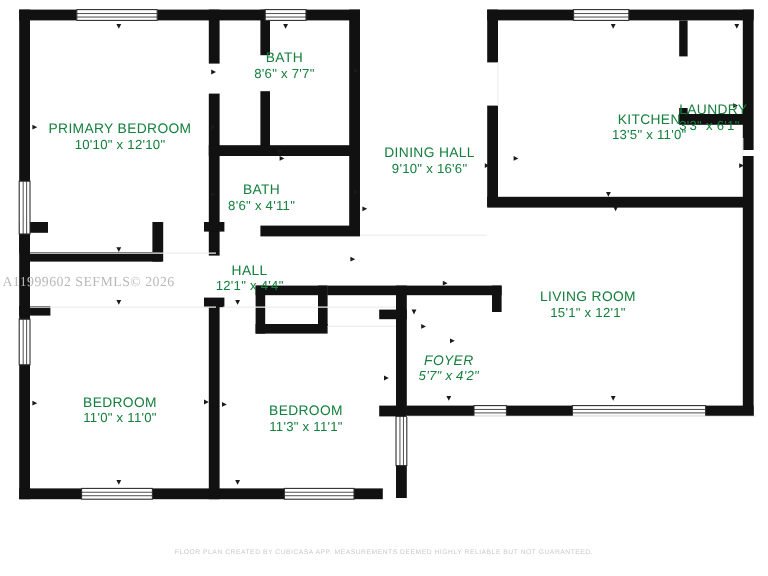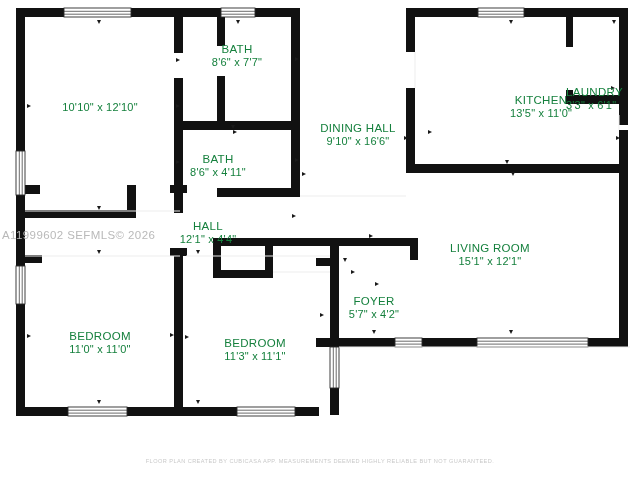--- a/index.html
+++ b/index.html
@@ -47,20 +47,21 @@
     margin-top: 32px;
   }
   #mls-watermark {
     position: absolute;
     left: 2px;
     top: 229px;
     font-size: 11.5px;
     color: #b9b9b9;
     letter-spacing: 0.4px;
     white-space: nowrap;
+    font-family: Liberation Serif, serif;
   }
   #disclaimer {
     position: absolute;
     left: 0;
     right: 0;
     top: 458px;
     text-align: center;
     font-size: 5.6px;
     color: #c9c9c9;
     letter-spacing: 0.45px;
@@ -245,20 +246,21 @@
     <polygon points="404,136 408,138 404,140"></polygon>
     <polygon points="505,160 509,160 507,164"></polygon>
     <polygon points="511,172 515,172 513,176"></polygon>
     <polygon points="570,94 574,94 572,98"></polygon>
     <polygon points="428,130 432,132 428,134"></polygon>
   </g>
 
 </svg>
 
 <div class="room-label" style="left:100px; top:101px;">
+  <span class="name">PRIMARY BEDROOM</span>
   <span class="dim">10'10" x 12'10"</span>
 </div>
 
 <div class="room-label" style="left:237px; top:42px;">
   <span class="name">BATH</span>
   <span class="dim">8'6" x 7'7"</span>
 </div>
 
 <div class="room-label" style="left:218px; top:152px;">
   <span class="name">BATH</span>
@@ -273,21 +275,21 @@
 <div class="room-label" style="left:100px; top:329px;">
   <span class="name">BEDROOM</span>
   <span class="dim">11'0" x 11'0"</span>
 </div>
 
 <div class="room-label" style="left:255px; top:336px;">
   <span class="name">BEDROOM</span>
   <span class="dim">11'3" x 11'1"</span>
 </div>
 
-<div class="room-label" style="left:374px; top:294px;">
+<div class="room-label" style="left:374px; top:294px;font-style:italic;">
   <span class="name">FOYER</span>
   <span class="dim">5'7" x 4'2"</span>
 </div>
 
 <div class="room-label" style="left:358px; top:121px;">
   <span class="name">DINING HALL</span>
   <span class="dim">9'10" x 16'6"</span>
 </div>
 
 <div class="room-label" style="left:511px; top:93px;margin-left:30px;">

